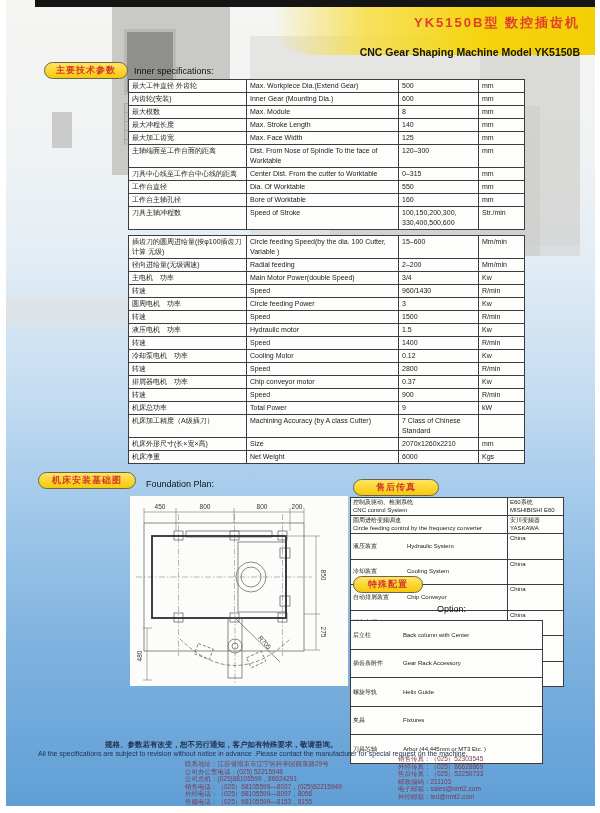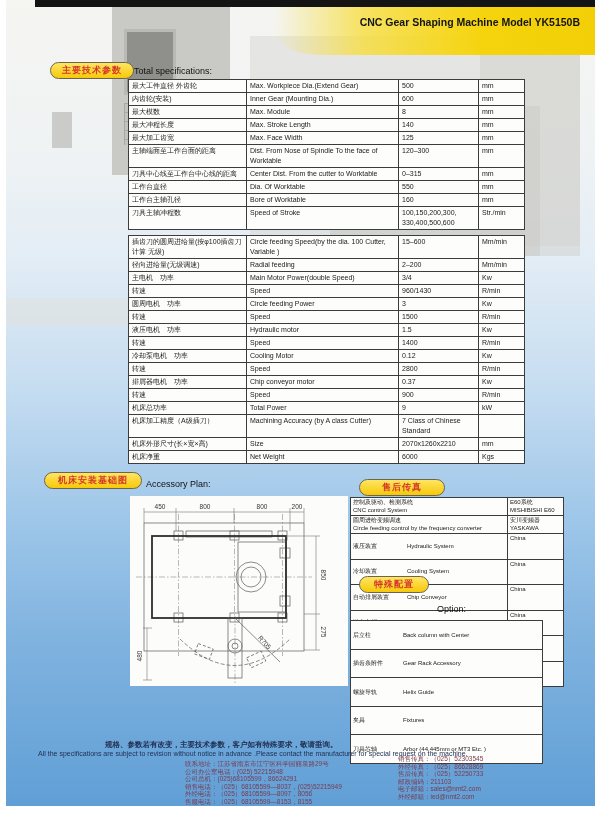--- a/index.html
+++ b/index.html
@@ -16,25 +16,25 @@
   .g1{left:244px;top:36px;width:330px;height:210px;background:#d8d8d5;opacity:.55;}
   .g2{left:324px;top:106px;width:210px;height:150px;background:#c3c3c0;opacity:.5;}
   .g3{left:474px;top:16px;width:100px;height:240px;background:#cfcfcc;opacity:.5;}
   .g4{left:0;top:298px;width:318px;height:28px;background:#e2e2df;opacity:.55;}
   .g5{left:46px;top:112px;width:20px;height:36px;background:#c4c4c1;opacity:.85;}
   
   .yellow-band{position:absolute;top:7px;right:0;width:322px;height:48px;box-sizing:border-box;
     background:linear-gradient(90deg,rgba(247,224,70,0) 0%,rgba(247,221,60,.8) 28%,#f5d40e 65%,#f2cf06 100%);
     border-bottom-left-radius:45px 28px;text-align:right;padding:7px 15px 0 0;}
   .title-cn{color:#e23f2b;font-size:13px;font-weight:bold;letter-spacing:2px;}
-  .title-en{color:#141414;font-size:10.5px;font-weight:bold;margin-top:2px;}
+  .title-en{color:#141414;font-size:10.5px;font-weight:bold;margin-top:14px;}
   
   .badge{position:absolute;height:17px;background:linear-gradient(180deg,#ffe564,#f6c908);
     border:1.5px solid #6b6550;border-radius:10px;color:#d4372a;font-weight:bold;font-size:9px;
-    display:flex;align-items:center;justify-content:center;box-sizing:border-box;letter-spacing:1px;margin-left:6px;}
+    display:flex;align-items:center;justify-content:center;box-sizing:border-box;letter-spacing:1px;}
   .sec-label{position:absolute;font-size:9px;color:#111;}
   
   table{border-collapse:collapse;background:#fdfdfb;width:100%;table-layout:fixed;}
   td{border:1px solid #3c3c3c;font-size:7px;line-height:10px;padding:1px 3px;color:#1a1a1a;
      vertical-align:top;white-space:pre-line;overflow:hidden;}
   .spec-wrap{position:absolute;left:122px;top:79px;width:396px;}
   .spec-wrap .gap{height:5px;}
   col.c1{width:118px}col.c2{width:152px}col.c3{width:80px}col.c4{width:46px}
   .std-wrap{position:absolute;left:344px;top:497px;width:213px;}
   .std-wrap td{font-size:6px;line-height:7.5px;padding:1px 2px;}
@@ -69,25 +69,26 @@
   <div class="ghost g2"></div>
   <div class="ghost g3"></div>
   <div class="ghost g4"></div>
   <div class="ghost g5"></div>
   <div class="ghost photo-panel">
     <div class="photo-screen"></div>
     <div class="photo-keypad"></div>
   </div>
 
   <div class="yellow-band">
+    <div class="title-cn">YK5150B型 数控插齿机</div>
     <div class="title-en">CNC Gear Shaping Machine Model YK5150B</div>
   </div>
 
   <div class="badge" style="left:38px;top:62px;width:84px;">主要技术参数</div>
-  <div class="sec-label" style="left:128px;top:66px;">Total specifications:</div>
+  <div class="sec-label" style="left:128px;top:66px;">Inner specifications:</div>
 
   <div class="spec-wrap">
     <table>
       <colgroup>
           <col class="c1">
           <col class="c2">
           <col class="c3">
           <col class="c4">
         </colgroup>
       <tbody>
@@ -284,21 +285,21 @@
             <td>机床净重</td>
             <td>Net Weight</td>
             <td>6000</td>
             <td>Kgs</td>
           </tr>
         </tbody>
     </table>
   </div>
 
   <div class="badge" style="left:32px;top:472px;width:98px;">机床安装基础图</div>
-  <div class="sec-label" style="left:140px;top:479px;">Accessory Plan:</div>
+  <div class="sec-label" style="left:140px;top:479px;">Foundation Plan:</div>
 
   <div class="plan-panel">
     <svg width="218" height="190" viewBox="0 0 218 190">
 
       <g stroke="#8a8a8a" stroke-width="0.6" fill="none" stroke-dasharray="6 2 1.5 2">
         <line x1="48.5" y1="18" x2="48.5" y2="160"></line>
         <line x1="104.5" y1="18" x2="104.5" y2="120"></line>
         <line x1="152.5" y1="18" x2="152.5" y2="160"></line>
         <line x1="6" y1="81" x2="182" y2="81"></line>
         <line x1="105" y1="120" x2="105" y2="188"></line>
@@ -501,21 +502,21 @@
               <div class="opt-label">
                 <span class="cn">刀具芯轴</span>
                 <span class="en">Arbor (44.445mm or MT3 Etc. )</span>
               </div>
             </td>
           </tr>
         </tbody>
     </table>
   </div>
 
-  <div class="notice-cn">规格、参数若有改变，主要技术参数，客户如有特殊要求，敬请垂询。</div>
+  <div class="notice-cn">规格、参数若有改变，恕不另行通知，客户如有特殊要求，敬请垂询。</div>
   <div class="notice-en">All the specifications are subject to revision without notice in advance .Please contact the manufacturer for special request on the machine.</div>
   <div class="contacts contacts-left">
 
   <div>联系地址：江苏省南京市江宁区科学园丽泉路29号</div>
       <div>公司办公室电话：(025) 52215948</div>
       <div>公司总机：(025)68105599，86624291</div>
       <div>销售电话：（025）68105599—8037，(025)52215949</div>
       <div>外经电话：（025）68105599—8097，8056</div>
       <div>售服电话：（025）68105599—8153，8155</div>
     </div>

